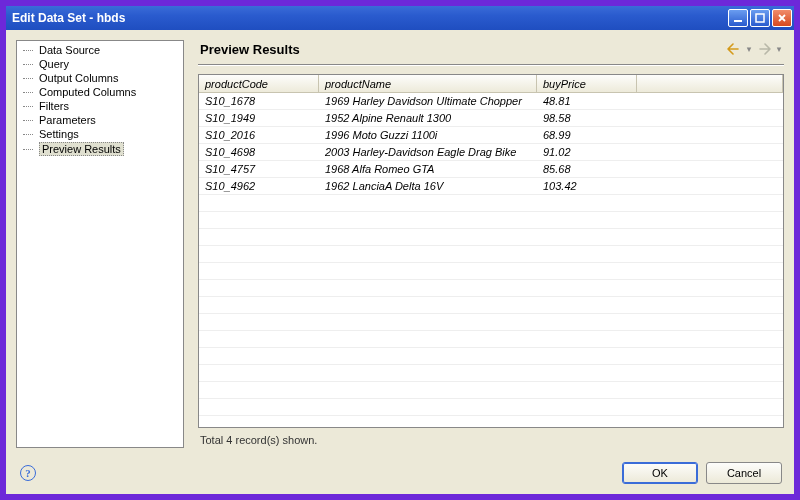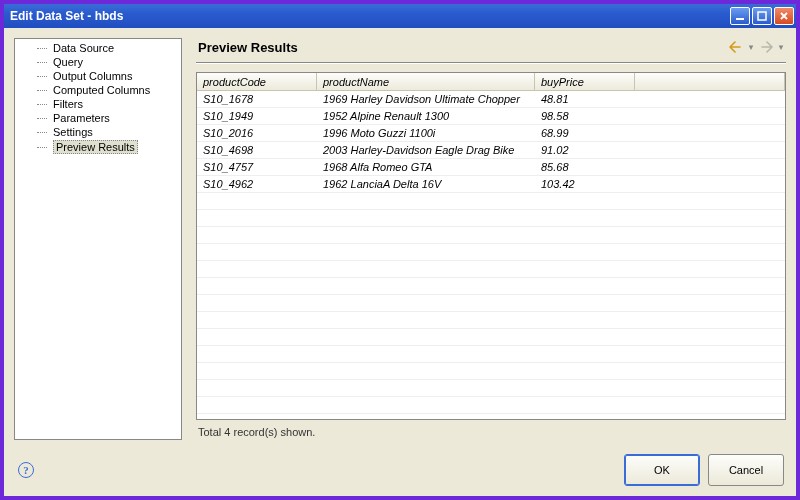--- a/index.html
+++ b/index.html
@@ -6,21 +6,21 @@
   html, body {
     margin: 0; padding: 0;
     width: 800px; height: 500px;
     font-family: Tahoma, Arial, sans-serif;
     font-size: 11px;
     background: #ece9d8;
     overflow: hidden;
   }
   .window {
     width: 800px; height: 500px;
-    border: 4px solid #6d28d9;
+    border: 6px solid #6d28d9;
     background: #ece9d8;
     display: flex;
     flex-direction: column;
   }
   .titlebar {
     height: 24px;
     background: linear-gradient(to bottom, #3a6cd8 0%, #2a5bce 40%, #1f4ec0 100%);
     display: flex;
     align-items: center;
     padding: 0 2px 0 6px;
@@ -62,21 +62,21 @@
     flex: 1;
     display: flex;
     padding: 10px 10px 6px 10px;
     gap: 14px;
     min-height: 0;
   }
   .sidebar {
     width: 168px;
     border: 1px solid #888;
     background: #fff;
-    padding: 2px 16px;
+    padding: 2px 0;
     overflow: auto;
   }
   .tree-item {
     padding: 1px 4px 1px 22px;
     position: relative;
     white-space: nowrap;
     color: #000;
     cursor: default;
   }
   .tree-item::before {
@@ -189,21 +189,21 @@
     display: flex; align-items: center; justify-content: center;
     color: #3a6cd8;
     font-weight: bold;
     font-size: 11px;
     font-family: Georgia, serif;
     cursor: pointer;
   }
   .btns { display: flex; gap: 8px; }
   .btn {
     min-width: 76px;
-    height: 32px;
+    height: 22px;
     border: 1px solid #888;
     border-radius: 3px;
     background: linear-gradient(to bottom, #fdfdfb, #ece9d8);
     display: flex; align-items: center; justify-content: center;
     cursor: pointer;
     padding: 0 10px;
   }
   .btn.default {
     box-shadow: 0 0 0 1px #3a6cd8 inset;
     border-color: #3a6cd8;

